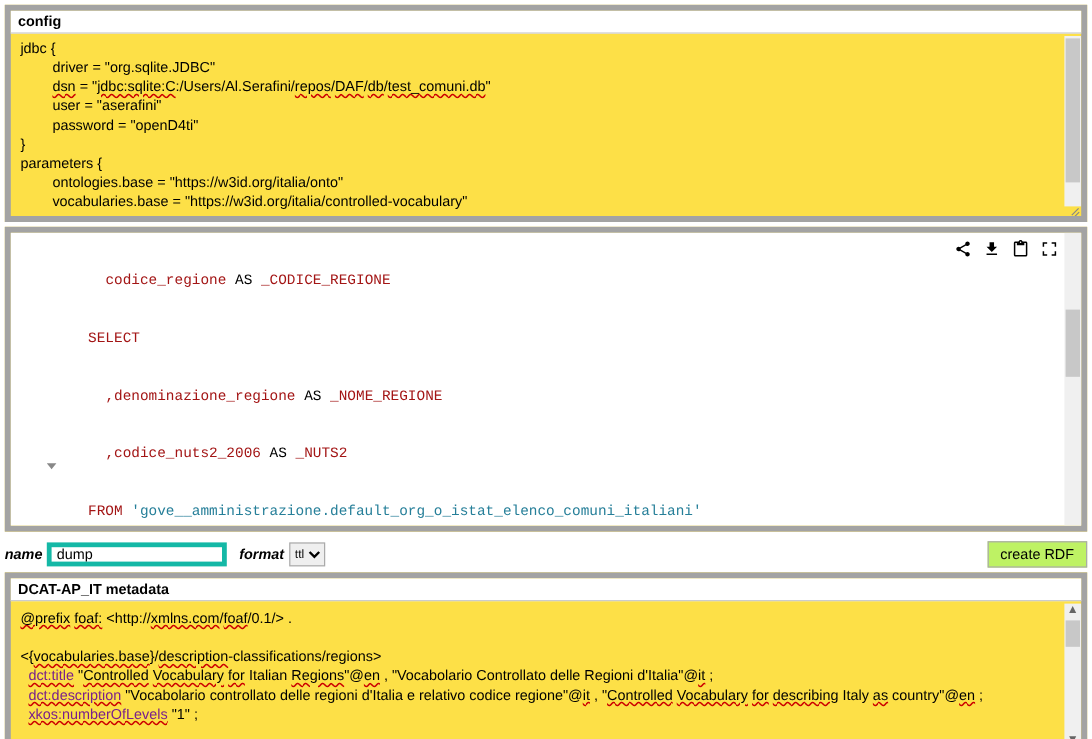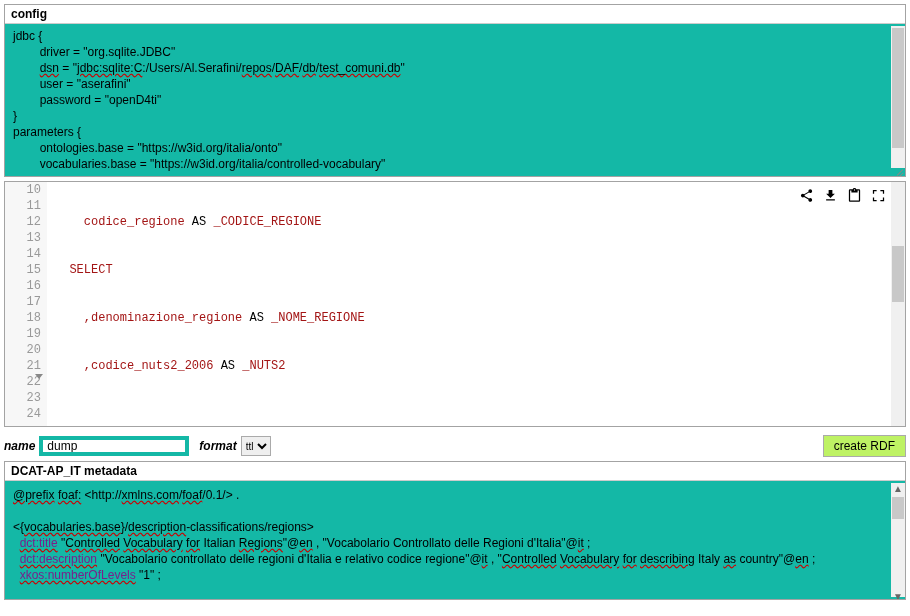--- a/index.html
+++ b/index.html
@@ -6,23 +6,23 @@
   body {
     margin: 0;
     padding: 4px;
     font-family: Arial, Helvetica, sans-serif;
     font-size: 12px;
     background: #fff;
     color: #000;
     width: 910px;
   }
   .panel {
-    border: 1px solid #a3a3a3;
+    border: 5px solid #a3a3a3;
     margin-bottom: 4px;
-    background: #14b8a6;
+    background: #fde047;
   }
   .panel-header {
     font-weight: bold;
     padding: 2px 6px;
     font-size: 12px;
     background: #fff;
     border-bottom: 1px solid #ccc;
   }
   .config-body {
     position: relative;
@@ -208,43 +208,27 @@
           <svg width="15" height="15" viewBox="0 0 24 24">
             <path fill="currentColor" d="M19 2h-4.2c-.4-1.2-1.5-2-2.8-2s-2.4.8-2.8 2H5c-1.1 0-2 .9-2 2v16c0 1.1.9 2 2 2h14c1.1 0 2-.9 2-2V4c0-1.1-.9-2-2-2zm-7 0c.6 0 1 .4 1 1s-.4 1-1 1-1-.4-1-1 .4-1 1-1zm7 18H5V4h2v3h10V4h2v16z"></path>
           </svg>
         </span>
       <span>
           <svg width="15" height="15" viewBox="0 0 24 24">
             <path fill="currentColor" d="M3 3h6v2H5v4H3V3zm12 0h6v6h-2V5h-4V3zM3 15h2v4h4v2H3v-6zm16 0h2v6h-6v-2h4v-4z"></path>
           </svg>
         </span>
     </div>
-    <div class="gutter">
-      <div>10</div>
-      <div>11</div>
-      <div>12</div>
-      <div>13</div>
-      <div>14</div>
-      <div>15</div>
-      <div>16</div>
-      <div>17</div>
-      <div>18</div>
-      <div>19</div>
-      <div>20</div>
-      <div>21</div>
-      <div>22</div>
-      <div>23</div>
-      <div>24</div>
-    </div>
     <div class="fold-arrow"></div>
     <div class="code">
       <div>    <span class="t-str">codice_regione</span><span> AS </span><span class="t-str">_CODICE_REGIONE</span></div>
       <div>  <span class="t-kw">SELECT</span></div>
       <div>    <span class="t-str">,denominazione_regione</span><span> AS </span><span class="t-str">_NOME_REGIONE</span></div>
       <div>    <span class="t-str">,codice_nuts2_2006</span><span> AS </span><span class="t-str">_NUTS2</span></div>
+      <div>  <span class="t-kw">FROM</span><span class="t-tag"> 'gove__amministrazione.default_org_o_istat_elenco_comuni_italiani'</span></div>
       
       
       
       
       
       
       
       
       
       

